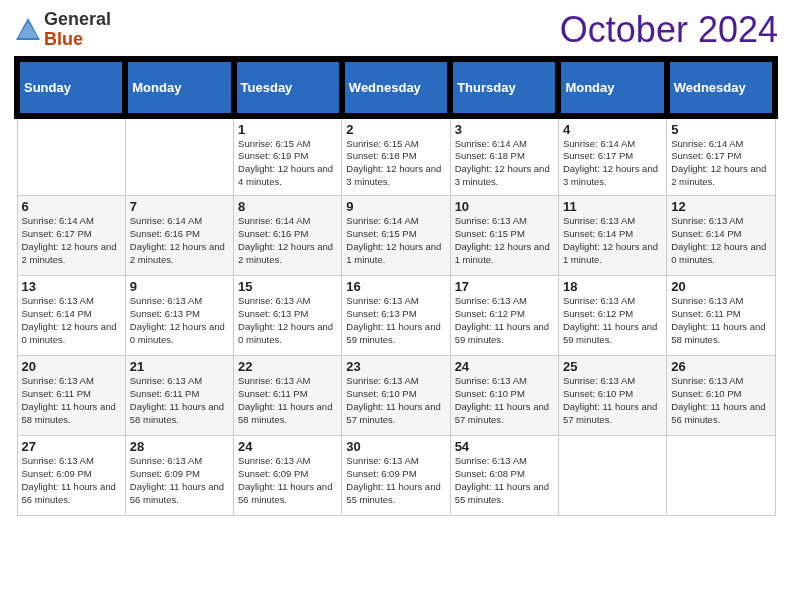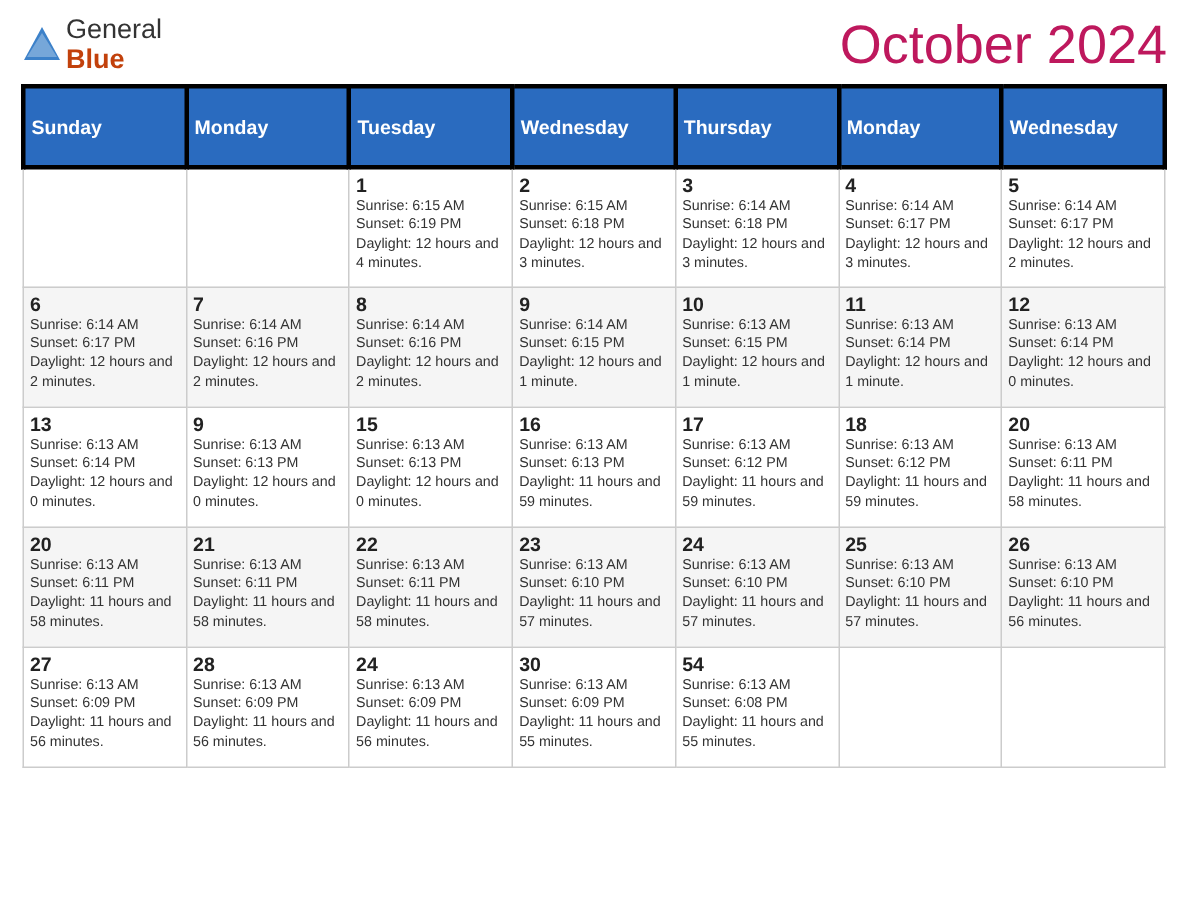--- a/index.html
+++ b/index.html
@@ -27,59 +27,59 @@
       align-items: center;
       gap: 0;
     }
     .logo-text {
       display: flex;
       flex-direction: column;
       line-height: 1.1;
     }
     .logo-general {
       font-size: 18px;
-      font-weight: normal;
+      font-weight: bold;
       color: #333;
     }
     .logo-blue {
       font-size: 18px;
       font-weight: bold;
       color: #c2410c;
     }
     .logo-icon {
       width: 28px;
       height: 28px;
       margin-right: 2px;
     }
     .title-block {
       text-align: right;
     }
     .month-title {
       font-size: 36px;
       font-weight: normal;
-      color: #be185d;
+      color: #4c1d95;
       line-height: 1.1;
     }
     .subtitle {
       font-size: 14px;
       color: #444;
     }
     .calendar-table {
       width: 100%;
       border-collapse: collapse;
       table-layout: fixed;
     }
     .calendar-table thead tr th {
       background: #2a6bbf;
       color: #fff;
       font-size: 13px;
       font-weight: bold;
       padding: 18px 4px;
       text-align: left;
-      border: 3px solid #000000;
+      border: 6px solid #000000;
       margin-top: 40px;
     }
     .calendar-table tbody tr td {
       border: 1px solid #ccc;
       vertical-align: top;
       padding: 3px 4px;
       height: 80px;
       background: #fff;
     }
     .calendar-table tbody tr:nth-child(even) td {

